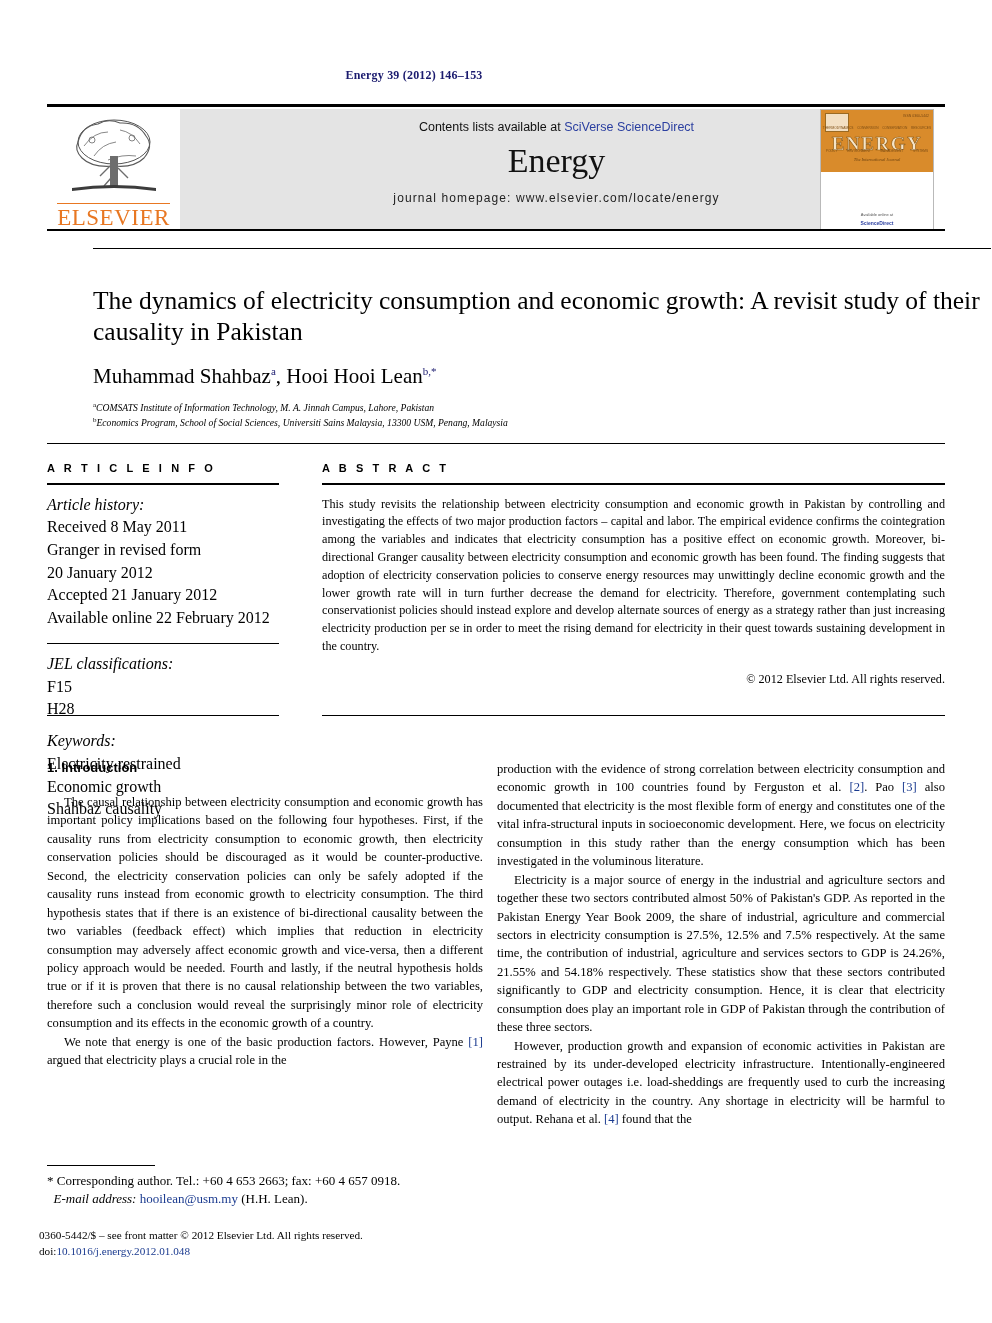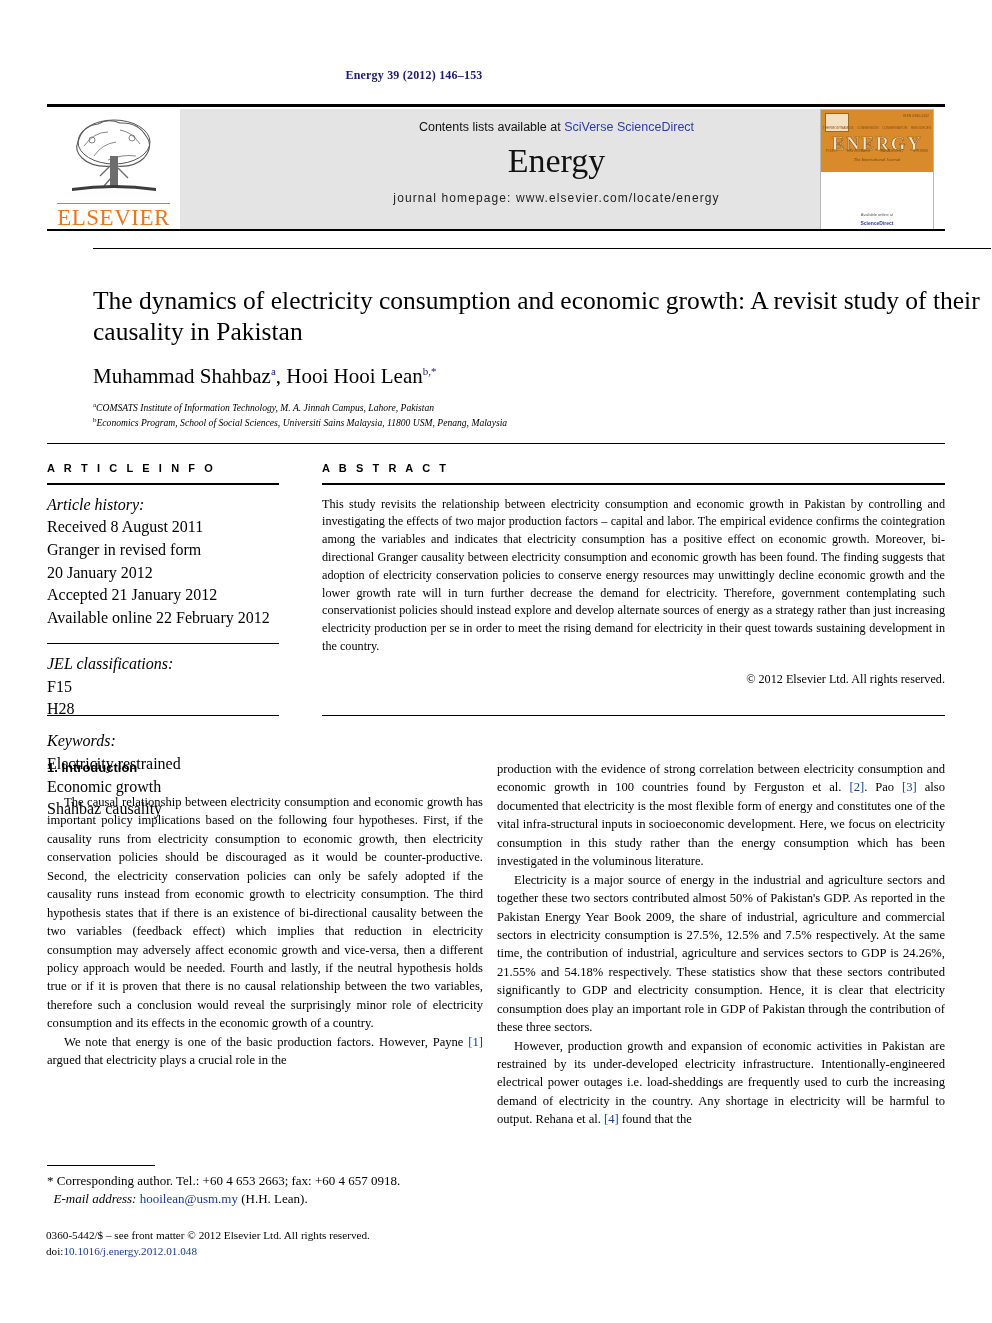--- a/index.html
+++ b/index.html
@@ -404,21 +404,21 @@
   }
   .foot-line .it {
     font-style: italic;
   }
   .mail {
     color: #1a3a8f;
   }
   .imprint {
     position: absolute;
     top: 1228px;
-    left: 46px;
+    left: 39px;
     width: 460px;
     font-size: 11.2px;
     line-height: 1.42;
   }
   .doi-link {
     color: #1a3a8f;
   }
 </style>
 </head>
 <body>
@@ -484,33 +484,33 @@
   </div>
 
   <div class="title-block">
     <div class="rule-thin"></div>
     <div class="art-title">The dynamics of electricity consumption and economic growth: A revisit study of their causality in Pakistan</div>
     <div class="authors">
       <span>Muhammad Shahbaz</span><sup>a</sup><span>, Hooi Hooi Lean</span><sup>b,*</sup>
     </div>
     <div class="affil">
       <div><sup>a</sup><span>COMSATS Institute of Information Technology, M. A. Jinnah Campus, Lahore, Pakistan</span></div>
-      <div><sup>b</sup><span>Economics Program, School of Social Sciences, Universiti Sains Malaysia, 11800 USM, Penang, Malaysia</span></div>
+      <div><sup>b</sup><span>Economics Program, School of Social Sciences, Universiti Sains Malaysia, 13300 USM, Penang, Malaysia</span></div>
     </div>
   </div>
 
   <div class="rule-mid"></div>
 
   <div class="info-col">
     <div class="sec-head">A R T I C L E   I N F O</div>
     <div class="hr-sec"></div>
 
     <div class="info-group">
       <div class="it">Article history:</div>
-      <div>Received 8 August 2011</div>
+      <div>Received 8 May 2011</div>
       <div>Granger in revised form</div>
       <div>20 January 2012</div>
       <div>Accepted 21 January 2012</div>
       <div>Available online 22 February 2012</div>
     </div>
 
     <div class="info-div"></div>
 
     <div class="info-group">
       <div class="it">JEL classifications:</div>

